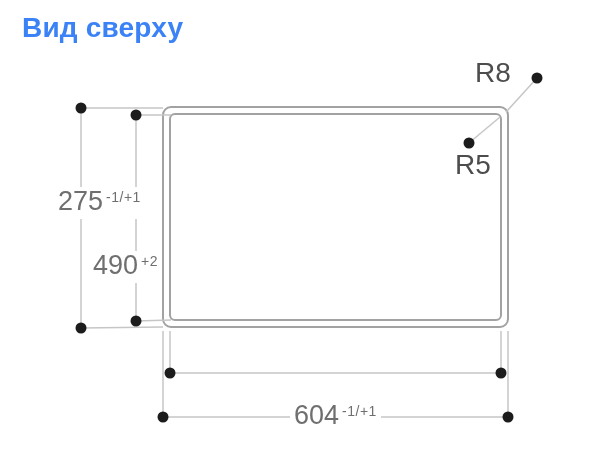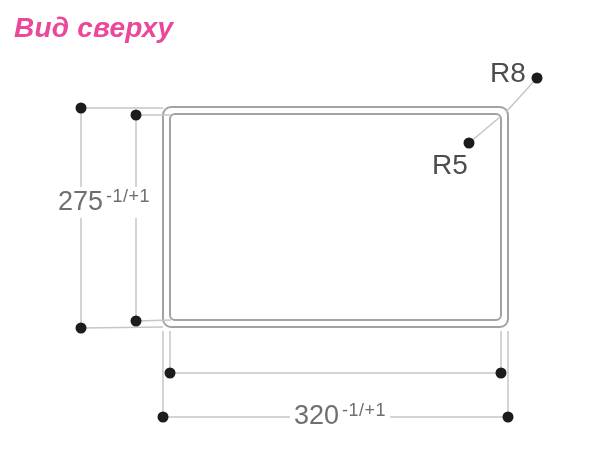--- a/index.html
+++ b/index.html
@@ -4,38 +4,37 @@
 <style>
   html,body{margin:0;padding:0;background:#fff;}
   .canvas{
     position:relative;
     width:600px;height:453px;
     background:#ffffff;
     font-family:"Liberation Sans","DejaVu Sans",sans-serif;
     overflow:hidden;
   }
   .title{
-    position:absolute;left:14px;top:12px;
-    font-size:28px;font-weight:bold;color:#ec4899;
+    position:absolute;left:22px;top:12px;
+    font-size:28px;font-weight:bold;color:#3b82f6;
     letter-spacing:0.2px;
     white-space:nowrap;
-    font-style:italic;
   }
   svg.drawing{position:absolute;left:0;top:0;}
   .dim-label{
     position:absolute;
     background:#ffffff;
     padding:0 4px;
     font-size:27px;
     line-height:28px;
     color:#6f6f6f;
     white-space:nowrap;
   }
   .dim-label .tol{
-    font-size:18px;
+    font-size:14px;
     position:relative;
     top:-8px;
     margin-left:3px;
     letter-spacing:0.5px;
     color:#6f6f6f;
   }
   .radius-label{
     position:absolute;
     font-size:28px;
     line-height:28px;
@@ -83,22 +82,25 @@
     <circle cx="163" cy="417" r="5.5" fill="#1c1c1c"></circle>
     <circle cx="508" cy="417" r="5.5" fill="#1c1c1c"></circle>
     <circle cx="537" cy="78" r="5.5" fill="#1c1c1c"></circle>
     <circle cx="469" cy="143" r="5.5" fill="#1c1c1c"></circle>
   </svg>
 
   <div class="dim-label" style="left:54px;top:187px;">
     <span>275</span><span class="tol">-1/+1</span>
   </div>
 
+  <div class="dim-label" style="left:89px;top:251px;">
+    <span>490</span><span class="tol">+2</span>
+  </div>
 
 
   <div class="dim-label" style="left:290px;top:401px;">
-    <span>320</span><span class="tol">-1/+1</span>
+    <span>604</span><span class="tol">-1/+1</span>
   </div>
 
-  <div class="radius-label" style="left:490px;top:59px;">R8</div>
-  <div class="radius-label" style="left:432px;top:151px;">R5</div>
+  <div class="radius-label" style="left:475px;top:59px;">R8</div>
+  <div class="radius-label" style="left:455px;top:151px;">R5</div>
 
 </div>
 
 </body></html>

